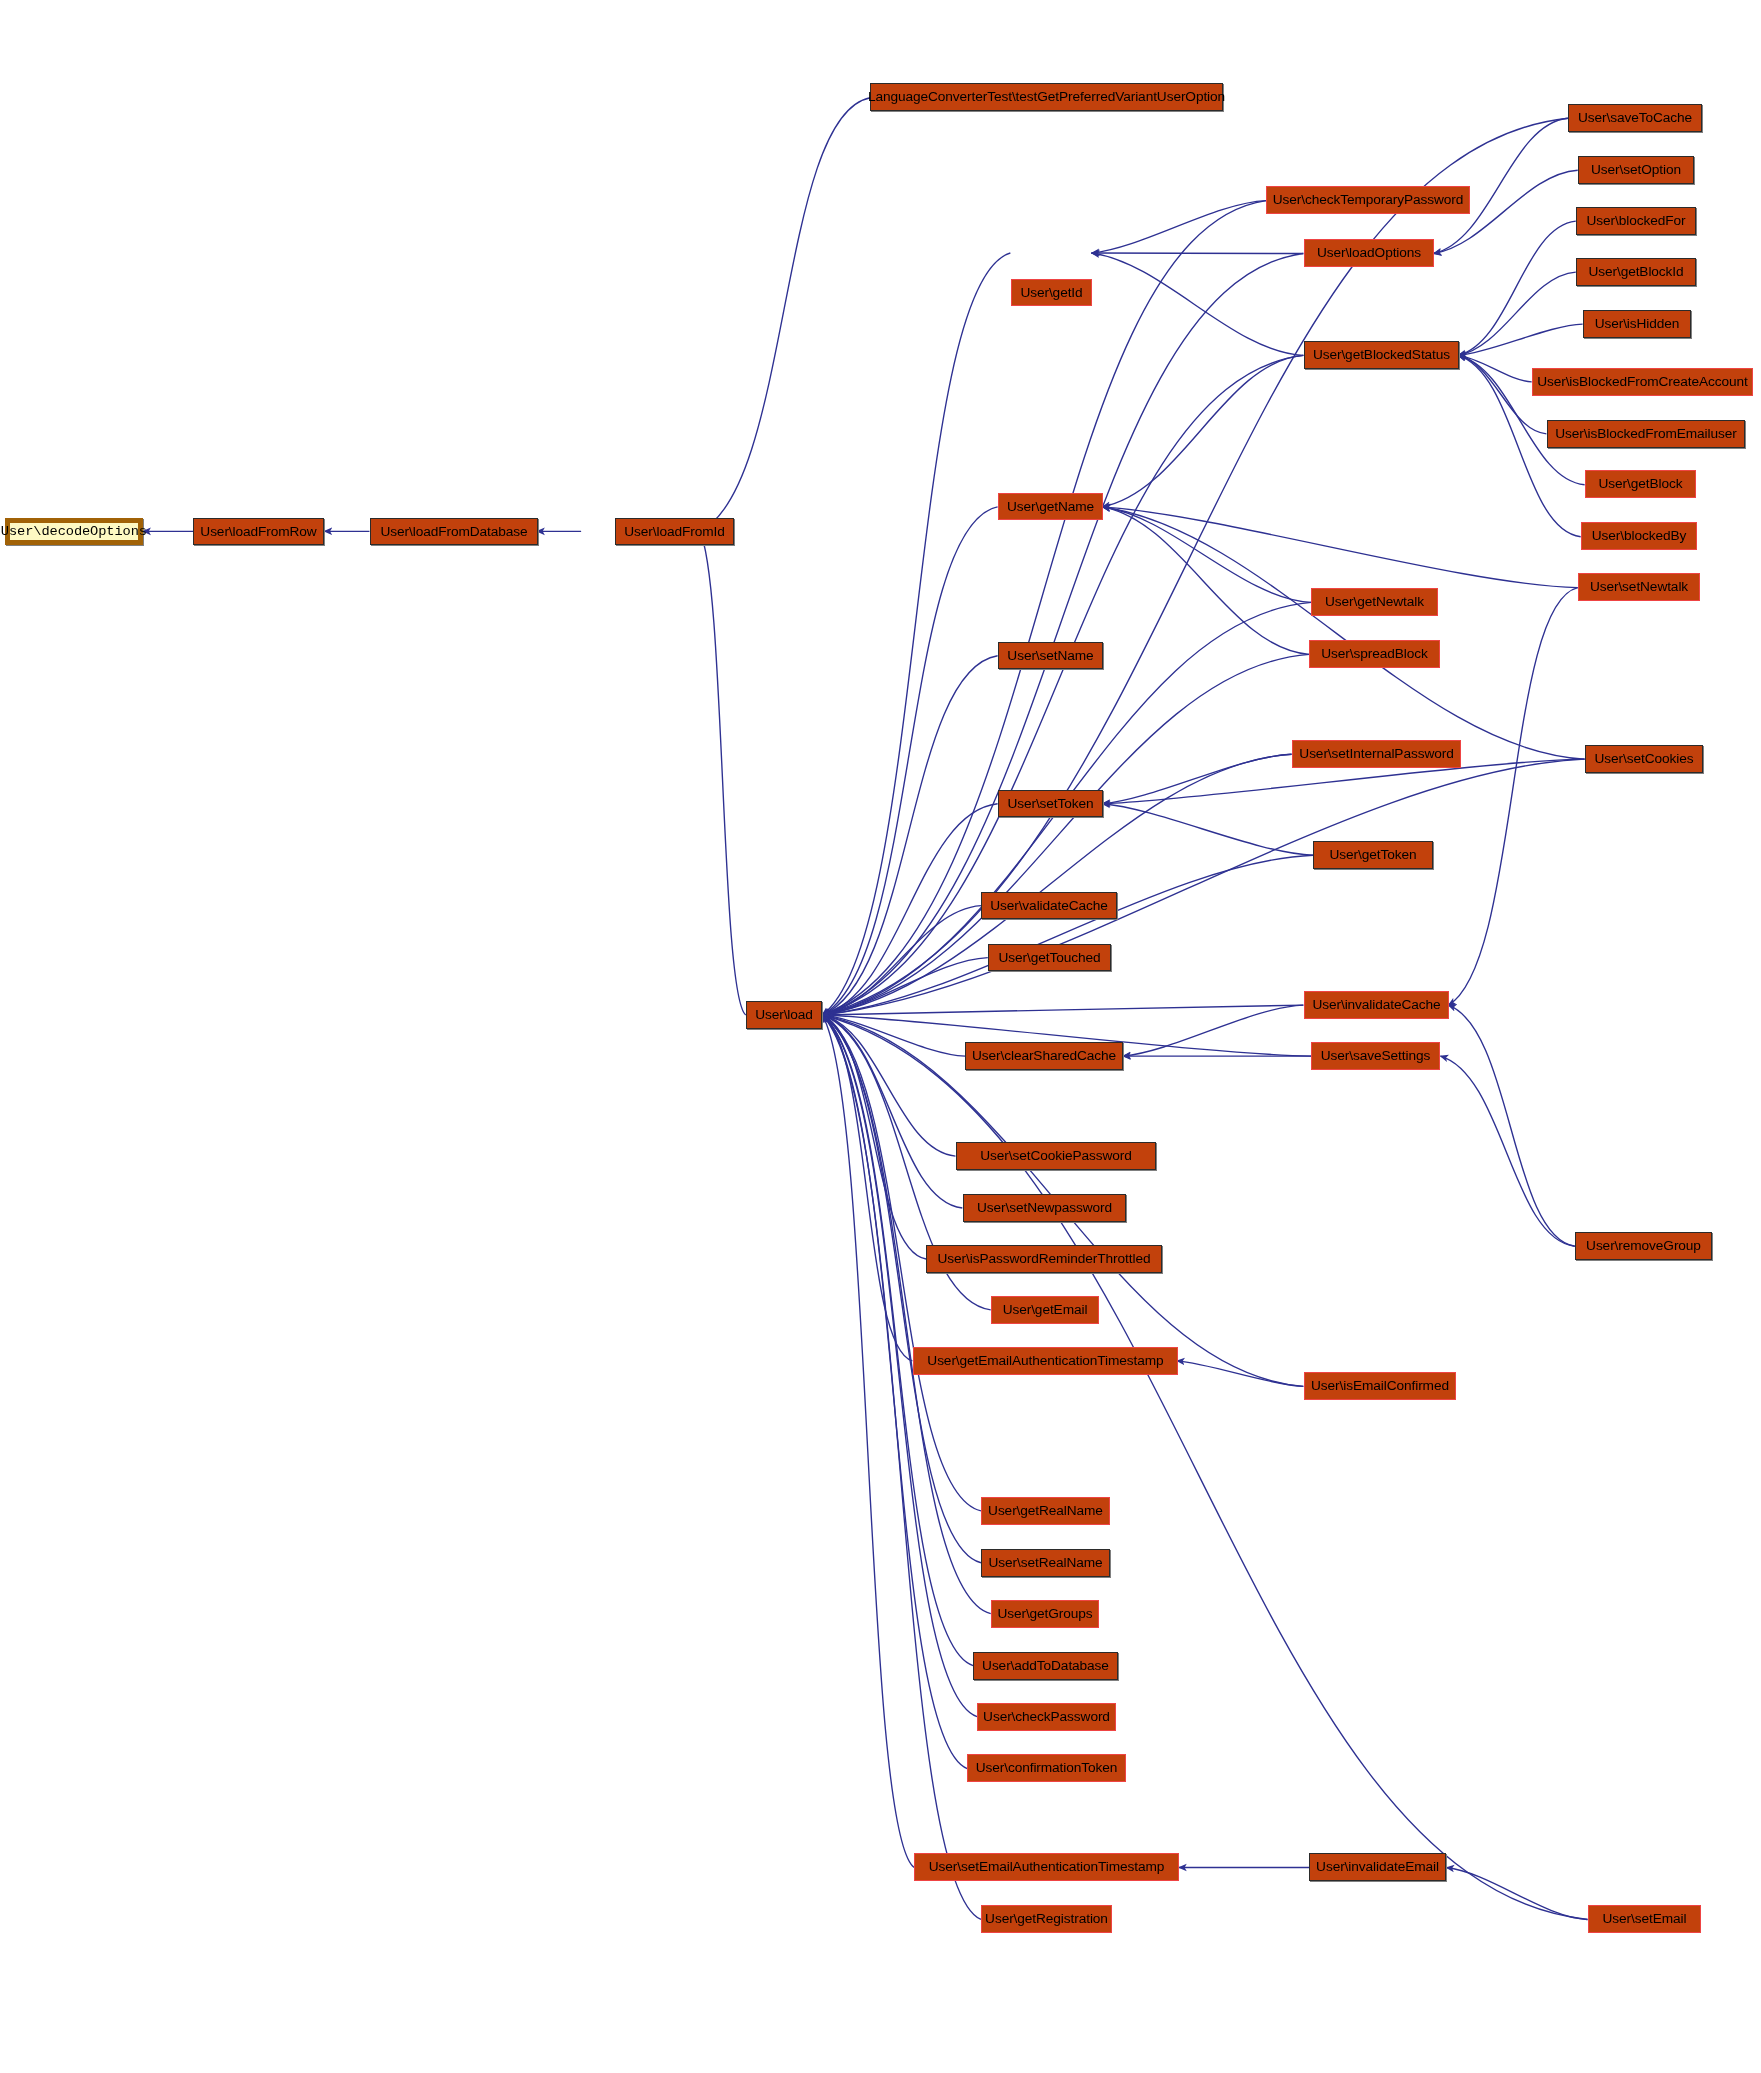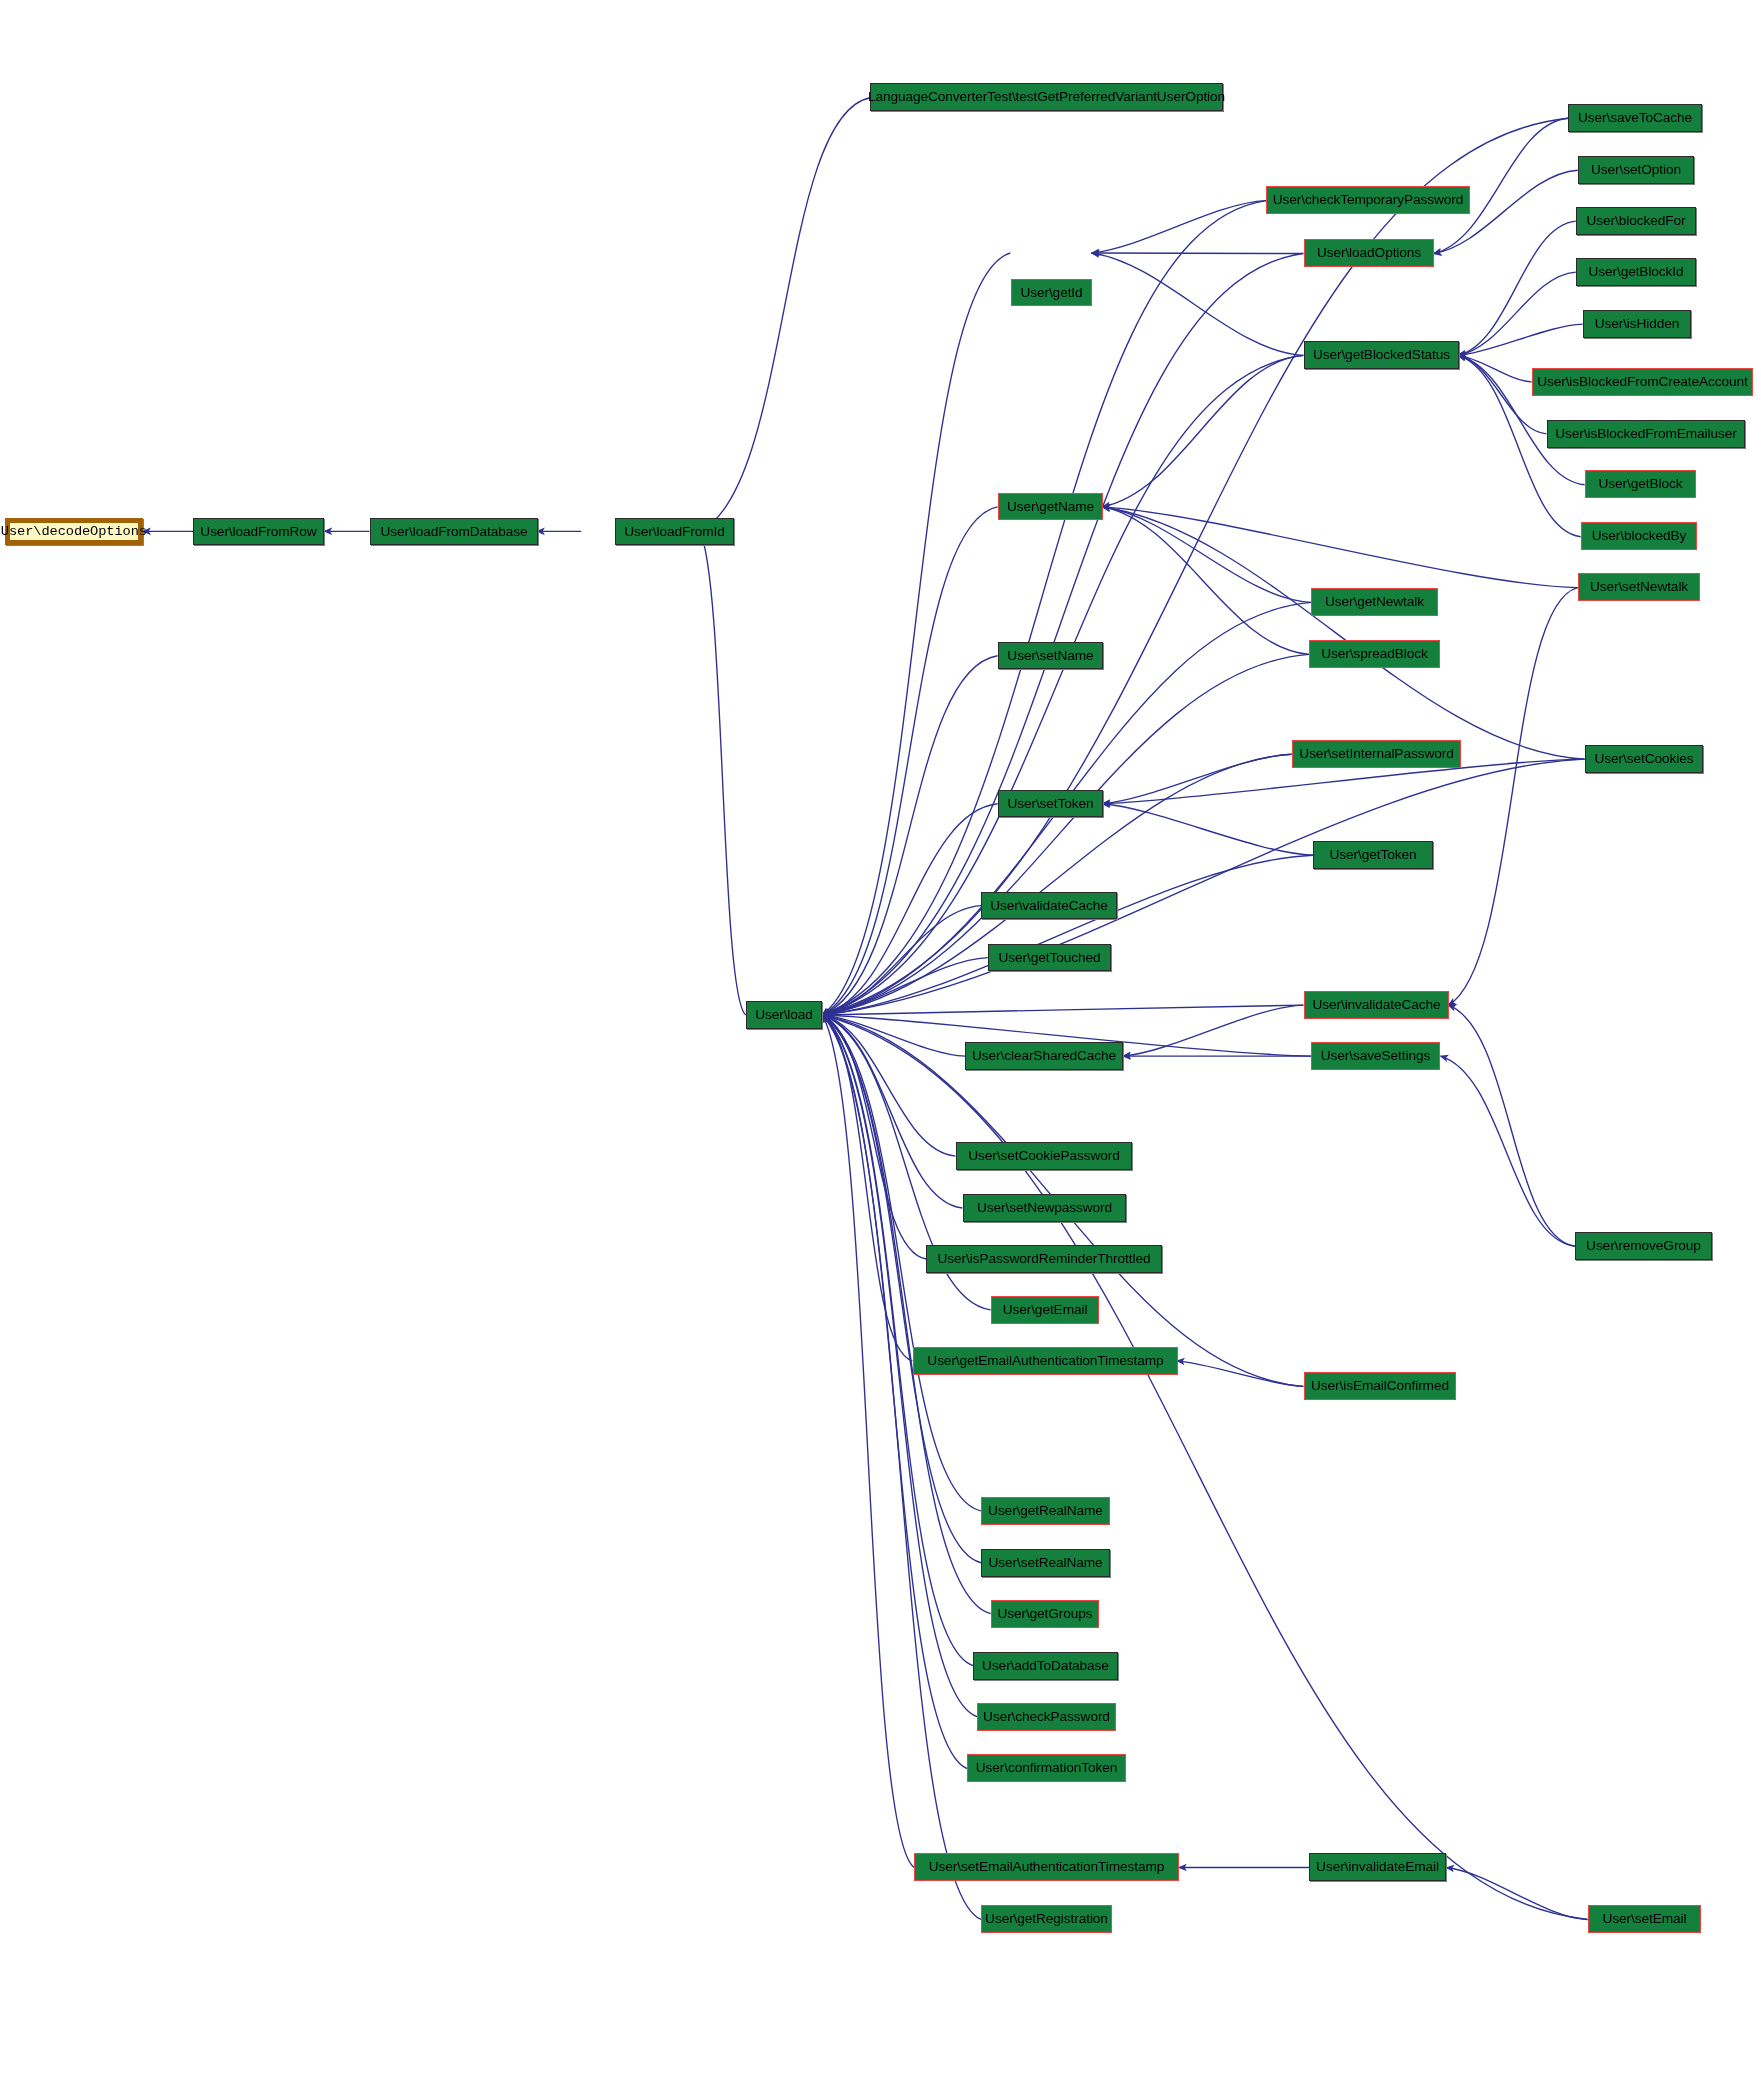--- a/index.html
+++ b/index.html
@@ -11,21 +11,21 @@
     font-family:"Liberation Sans","DejaVu Sans",sans-serif;
     overflow:hidden;
   }
   #edges{position:absolute;left:0;top:0;width:1761px;height:2074px;}
   .node{
     position:absolute;
     box-sizing:border-box;
     display:flex;
     align-items:center;
     justify-content:center;
-    background:#15803d;
+    background:#c2410c;
     border:1px solid #000000;
     font-size:13.7px;
     line-height:1;
     color:#000000;
     white-space:nowrap;
     letter-spacing:-0.1px;
     z-index:5;
   }
   .node.black{border:1px solid #2b2b2b;box-shadow:1px 1px 0 0 #808080;}
   .node.red{border:1px solid #ef4444;}
@@ -143,21 +143,21 @@
     </div>
     <div class="node black" style="left: 981px; top: 892px; width: 136px; height: 27.4px;">
       <span>User\validateCache</span>
     </div>
     <div class="node black" style="left: 988px; top: 944px; width: 123px; height: 27.4px;">
       <span>User\getTouched</span>
     </div>
     <div class="node black" style="left: 965px; top: 1042px; width: 158px; height: 28px;">
       <span>User\clearSharedCache</span>
     </div>
-    <div class="node black" style="left: 956px; top: 1142px; width: 176px; height: 28px;">
+    <div class="node black" style="left: 956px; top: 1142px; width: 200px; height: 28px;">
       <span>User\setCookiePassword</span>
     </div>
     <div class="node black" style="left: 963px; top: 1194px; width: 163px; height: 28px;">
       <span>User\setNewpassword</span>
     </div>
     <div class="node black" style="left: 926px; top: 1245px; width: 236px; height: 28px;">
       <span>User\isPasswordReminderThrottled</span>
     </div>
     <div class="node red" style="left: 991px; top: 1296px; width: 108px; height: 28px;">
       <span>User\getEmail</span>

